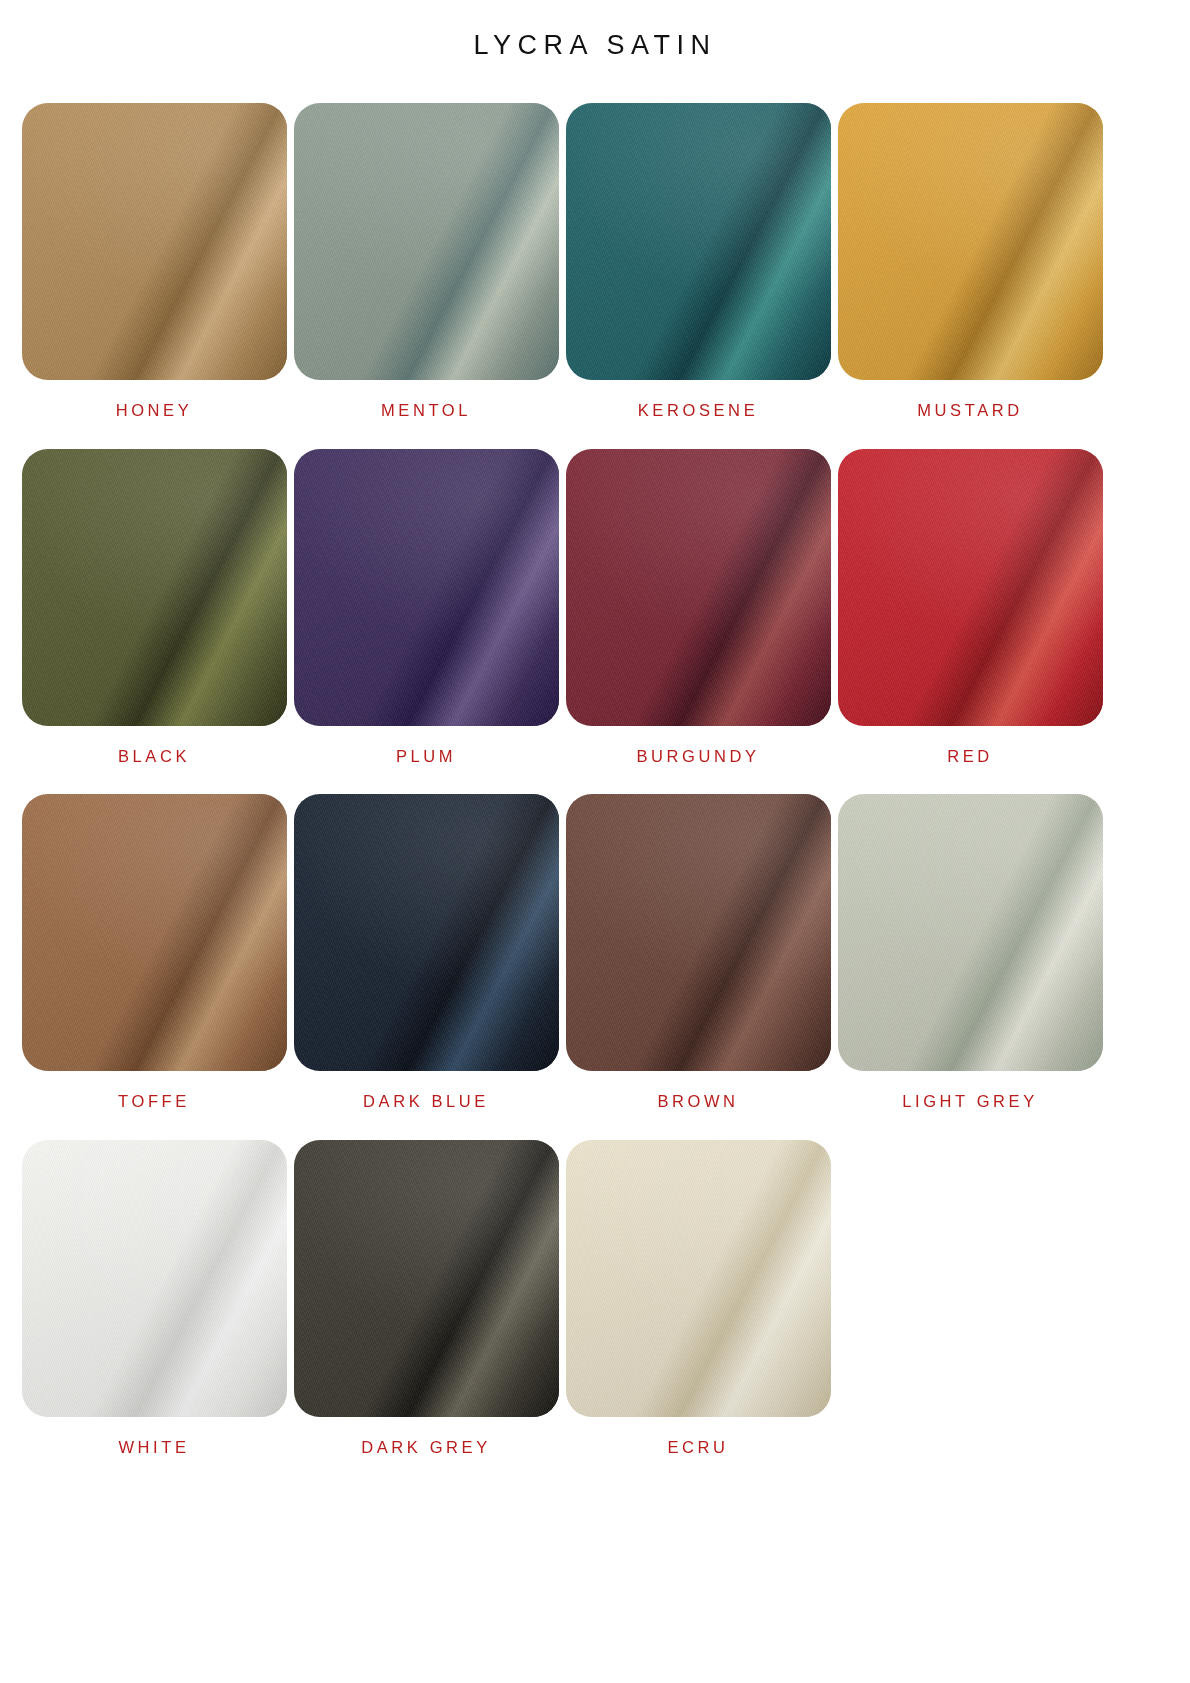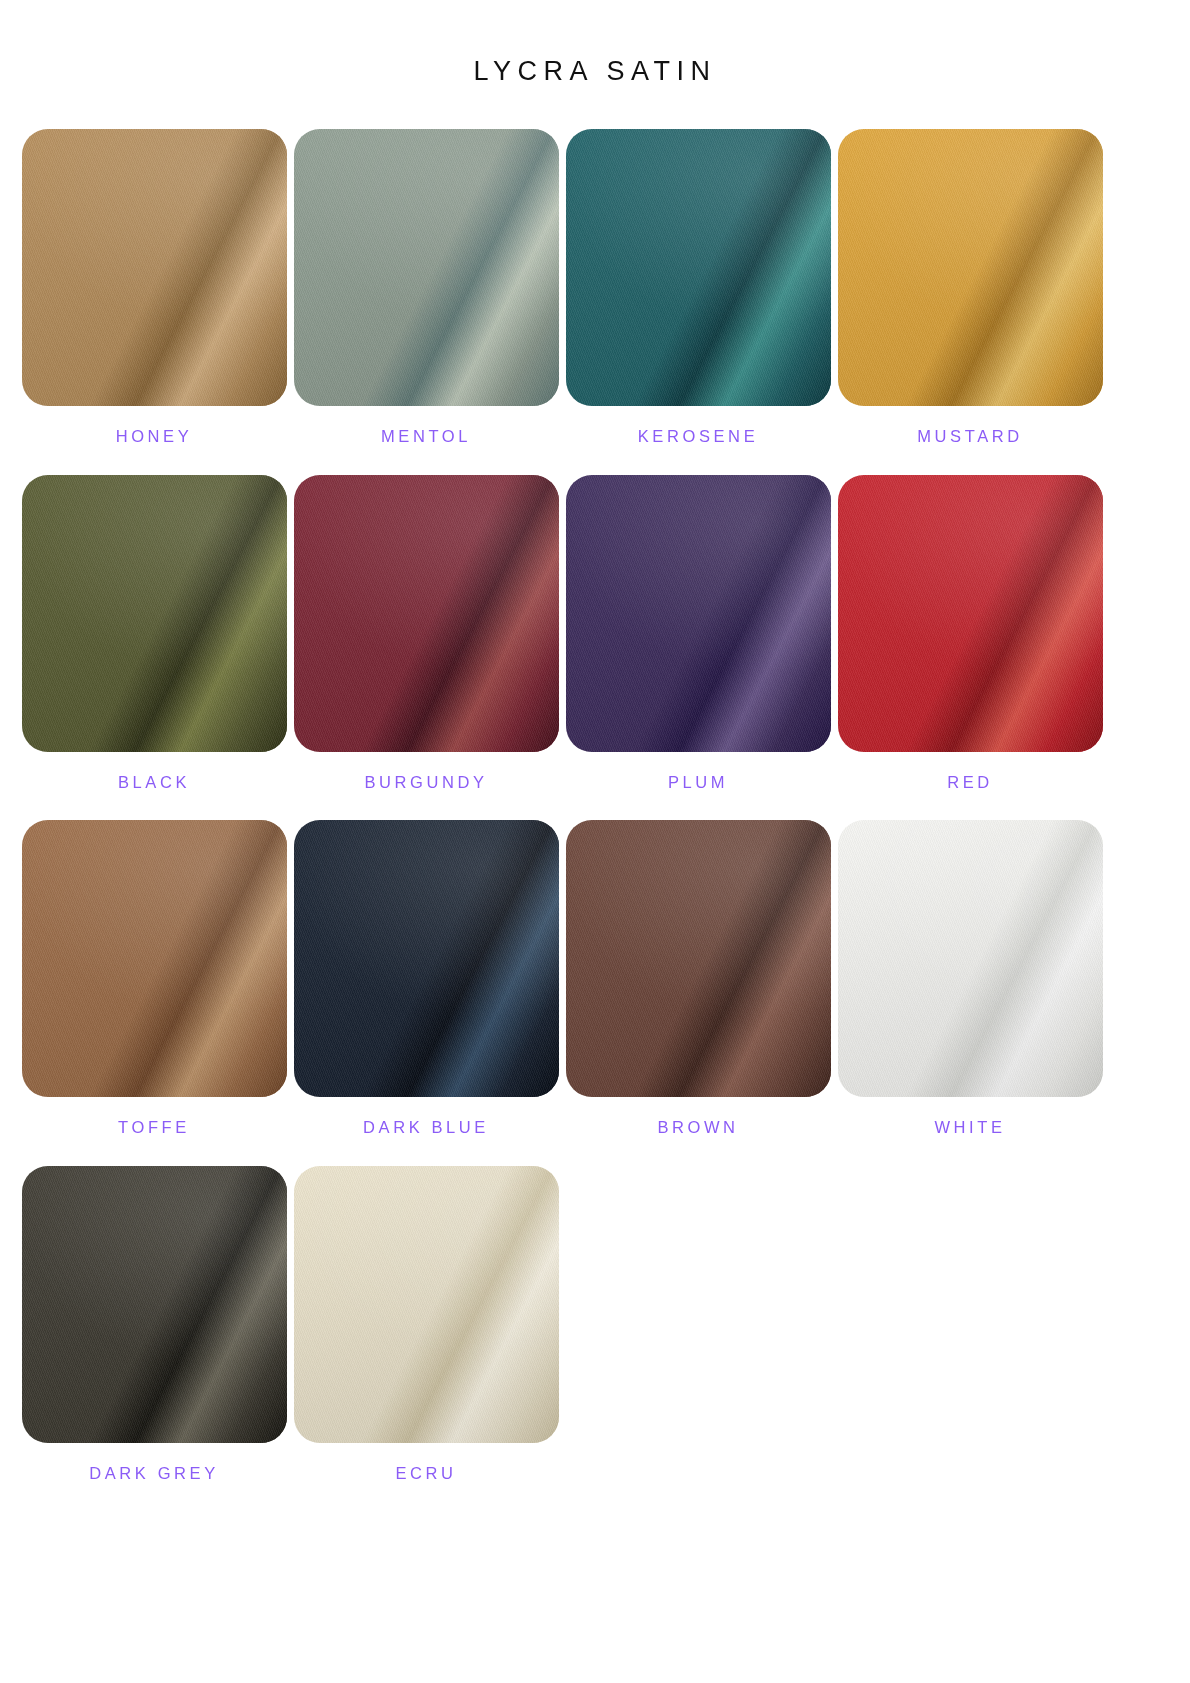--- a/index.html
+++ b/index.html
@@ -17,21 +17,21 @@
     padding:0 18px;
     position:relative;
   }
 
   .title{
     text-align:center;
     font-size:27px;
     letter-spacing:6.5px;
     font-weight:400;
     color:#111;
-    padding-top:58px;
+    padding-top:32px;
     padding-bottom:0;
     line-height:1;
   }
 
   .grid{
     margin-top:44px;
     display:grid;
     grid-template-columns:repeat(4, 272px);
     column-gap:0px;
     justify-content:start;
@@ -61,21 +61,21 @@
     position:absolute; inset:0;
     opacity:.22;
     background-image:repeating-linear-gradient(68deg, rgba(255,255,255,.25) 0px, rgba(255,255,255,.25) 1px, rgba(0,0,0,.12) 1px, rgba(0,0,0,.12) 2px);
   }
 
   .label{
     margin-top:22px;
     font-size:16.5px;
     letter-spacing:3.6px;
     text-align:center;
-    color:#8b5cf6;
+    color:#b91c1c;
     white-space:nowrap;
     line-height:1;
   }
   .grid .cell{ margin-bottom:30px; }
 </style>
 </head>
 <body>
 
 <div class="page">
 
@@ -116,36 +116,36 @@
       </div>
       <div class="cell">
         <div class="swatch" style="background: rgb(86, 90, 48);">
           <div class="sheen" style="background: linear-gradient(118deg, rgba(0, 0, 0, 0) 0%, rgba(0, 0, 0, 0) 52%, rgb(46, 49, 22) 63%, rgb(126, 131, 70) 74%, rgb(86, 90, 48) 86%, rgb(46, 49, 22) 100%); opacity: 0.95;"></div>
           <div class="sheen" style="background: radial-gradient(120% 90% at 72% 18%, rgba(255, 255, 255, 0.1), rgba(255, 255, 255, 0) 60%), linear-gradient(160deg, rgba(255, 255, 255, 0.06), rgba(0, 0, 0, 0.1));"></div>
           <div class="weave"></div>
         </div>
         <div class="label">BLACK</div>
       </div>
       <div class="cell">
+        <div class="swatch" style="background: rgb(59, 42, 91);">
+          <div class="sheen" style="background: linear-gradient(118deg, rgba(0, 0, 0, 0) 0%, rgba(0, 0, 0, 0) 52%, rgb(35, 21, 70) 63%, rgb(110, 90, 144) 74%, rgb(59, 42, 91) 86%, rgb(35, 21, 70) 100%); opacity: 0.95;"></div>
+          <div class="sheen" style="background: radial-gradient(120% 90% at 72% 18%, rgba(255, 255, 255, 0.1), rgba(255, 255, 255, 0) 60%), linear-gradient(160deg, rgba(255, 255, 255, 0.06), rgba(0, 0, 0, 0.1));"></div>
+          <div class="weave"></div>
+        </div>
+        <div class="label">PLUM</div>
+      </div>
+      <div class="cell">
         <div class="swatch" style="background: rgb(123, 36, 51);">
           <div class="sheen" style="background: linear-gradient(118deg, rgba(0, 0, 0, 0) 0%, rgba(0, 0, 0, 0) 52%, rgb(69, 16, 28) 63%, rgb(163, 74, 74) 74%, rgb(123, 36, 51) 86%, rgb(69, 16, 28) 100%); opacity: 0.95;"></div>
           <div class="sheen" style="background: radial-gradient(120% 90% at 72% 18%, rgba(255, 255, 255, 0.1), rgba(255, 255, 255, 0) 60%), linear-gradient(160deg, rgba(255, 255, 255, 0.06), rgba(0, 0, 0, 0.1));"></div>
           <div class="weave"></div>
         </div>
         <div class="label">BURGUNDY</div>
       </div>
       <div class="cell">
-        <div class="swatch" style="background: rgb(59, 42, 91);">
-          <div class="sheen" style="background: linear-gradient(118deg, rgba(0, 0, 0, 0) 0%, rgba(0, 0, 0, 0) 52%, rgb(35, 21, 70) 63%, rgb(110, 90, 144) 74%, rgb(59, 42, 91) 86%, rgb(35, 21, 70) 100%); opacity: 0.95;"></div>
-          <div class="sheen" style="background: radial-gradient(120% 90% at 72% 18%, rgba(255, 255, 255, 0.1), rgba(255, 255, 255, 0) 60%), linear-gradient(160deg, rgba(255, 255, 255, 0.06), rgba(0, 0, 0, 0.1));"></div>
-          <div class="weave"></div>
-        </div>
-        <div class="label">PLUM</div>
-      </div>
-      <div class="cell">
         <div class="swatch" style="background: rgb(196, 32, 42);">
           <div class="sheen" style="background: linear-gradient(118deg, rgba(0, 0, 0, 0) 0%, rgba(0, 0, 0, 0) 52%, rgb(142, 18, 24) 63%, rgb(228, 86, 75) 74%, rgb(196, 32, 42) 86%, rgb(142, 18, 24) 100%); opacity: 0.95;"></div>
           <div class="sheen" style="background: radial-gradient(120% 90% at 72% 18%, rgba(255, 255, 255, 0.1), rgba(255, 255, 255, 0) 60%), linear-gradient(160deg, rgba(255, 255, 255, 0.06), rgba(0, 0, 0, 0.1));"></div>
           <div class="weave"></div>
         </div>
         <div class="label">RED</div>
       </div>
       <div class="cell">
         <div class="swatch" style="background: rgb(154, 106, 69);">
           <div class="sheen" style="background: linear-gradient(118deg, rgba(0, 0, 0, 0) 0%, rgba(0, 0, 0, 0) 52%, rgb(111, 69, 39) 63%, rgb(197, 154, 110) 74%, rgb(154, 106, 69) 86%, rgb(111, 69, 39) 100%); opacity: 0.95;"></div>
@@ -164,20 +164,28 @@
       </div>
       <div class="cell">
         <div class="swatch" style="background: rgb(107, 68, 56);">
           <div class="sheen" style="background: linear-gradient(118deg, rgba(0, 0, 0, 0) 0%, rgba(0, 0, 0, 0) 52%, rgb(62, 35, 28) 63%, rgb(143, 97, 82) 74%, rgb(107, 68, 56) 86%, rgb(62, 35, 28) 100%); opacity: 0.95;"></div>
           <div class="sheen" style="background: radial-gradient(120% 90% at 72% 18%, rgba(255, 255, 255, 0.1), rgba(255, 255, 255, 0) 60%), linear-gradient(160deg, rgba(255, 255, 255, 0.06), rgba(0, 0, 0, 0.1));"></div>
           <div class="weave"></div>
         </div>
         <div class="label">BROWN</div>
       </div>
       <div class="cell">
+        <div class="swatch" style="background: rgb(198, 202, 186);">
+          <div class="sheen" style="background: linear-gradient(118deg, rgba(0, 0, 0, 0) 0%, rgba(0, 0, 0, 0) 52%, rgb(159, 170, 152) 63%, rgb(239, 239, 227) 74%, rgb(198, 202, 186) 86%, rgb(159, 170, 152) 100%); opacity: 0.95;"></div>
+          <div class="sheen" style="background: radial-gradient(120% 90% at 72% 18%, rgba(255, 255, 255, 0.1), rgba(255, 255, 255, 0) 60%), linear-gradient(160deg, rgba(255, 255, 255, 0.06), rgba(0, 0, 0, 0.1));"></div>
+          <div class="weave"></div>
+        </div>
+        <div class="label">LIGHT GREY</div>
+      </div>
+      <div class="cell">
         <div class="swatch" style="background: rgb(243, 243, 240);">
           <div class="sheen" style="background: linear-gradient(118deg, rgba(0, 0, 0, 0) 0%, rgba(0, 0, 0, 0) 52%, rgb(217, 218, 214) 63%, rgb(255, 255, 255) 74%, rgb(243, 243, 240) 86%, rgb(217, 218, 214) 100%); opacity: 0.95;"></div>
           <div class="sheen" style="background: radial-gradient(120% 90% at 72% 18%, rgba(255, 255, 255, 0.1), rgba(255, 255, 255, 0) 60%), linear-gradient(160deg, rgba(255, 255, 255, 0.06), rgba(0, 0, 0, 0.1));"></div>
           <div class="weave"></div>
         </div>
         <div class="label">WHITE</div>
       </div>
       <div class="cell">
         <div class="swatch" style="background: rgb(59, 56, 47);">
           <div class="sheen" style="background: linear-gradient(118deg, rgba(0, 0, 0, 0) 0%, rgba(0, 0, 0, 0) 52%, rgb(21, 20, 15) 63%, rgb(110, 106, 91) 74%, rgb(59, 56, 47) 86%, rgb(21, 20, 15) 100%); opacity: 0.95;"></div>

